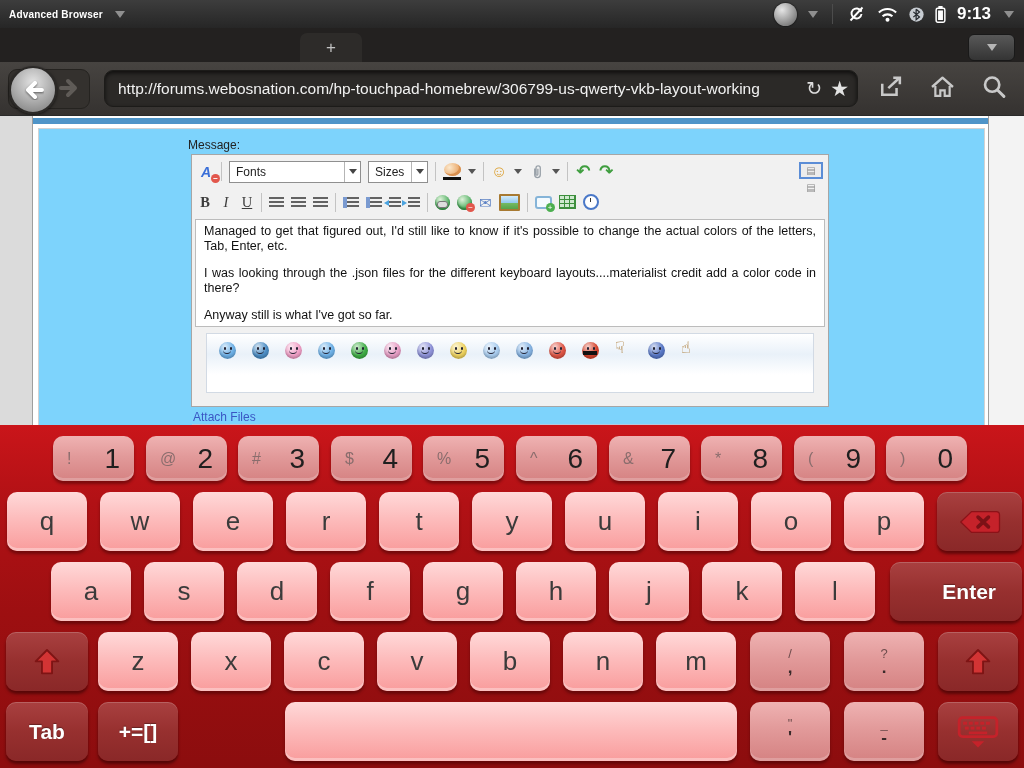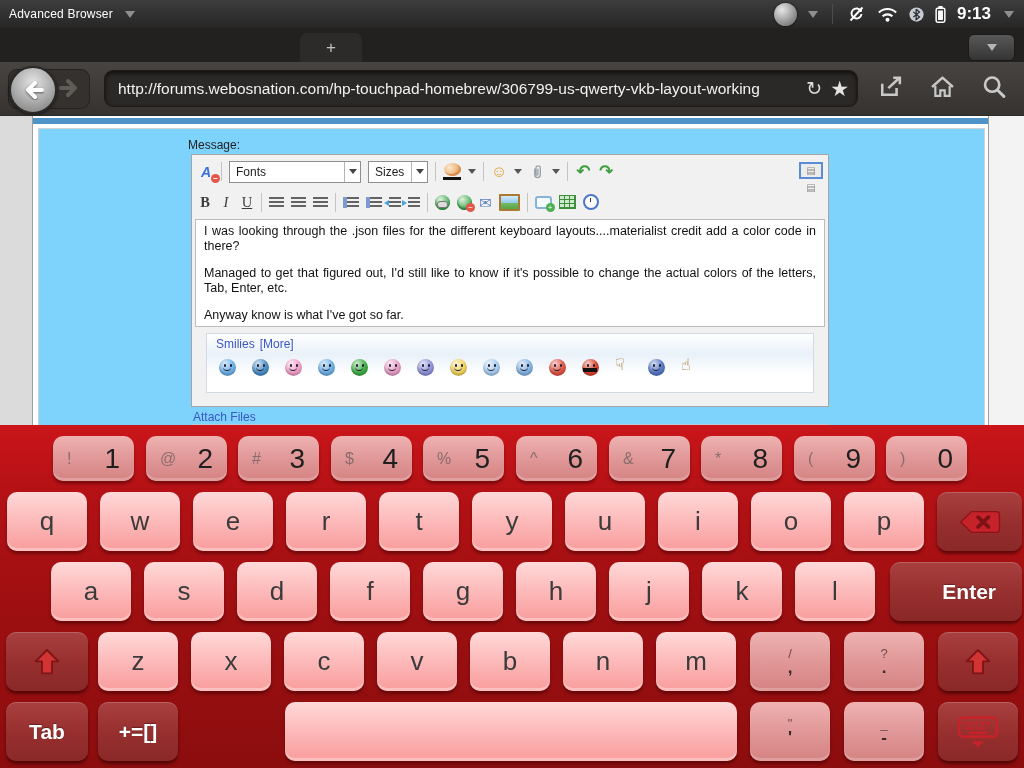--- a/index.html
+++ b/index.html
@@ -3,21 +3,21 @@
 <meta charset="utf-8">
 <style>
   html,body{margin:0;padding:0;background:#000;}
   .screen{position:relative;width:1024px;height:768px;overflow:hidden;
           font-family:"Liberation Sans","DejaVu Sans",sans-serif;-webkit-font-smoothing:antialiased;}
 
   
   .status-bar{position:absolute;top:0;left:0;width:1024px;height:28px;
     background:linear-gradient(#3d3d3d,#262626);display:flex;align-items:center;color:#fff;z-index:5;}
   .app-menu{display:flex;align-items:center;padding-left:9px;cursor:default;}
-  .app-title{font-size:12px;font-weight:normal;letter-spacing:.2px;}
+  .app-title{font-size:10px;font-weight:bold;letter-spacing:.2px;}
   .caret{width:0;height:0;border:5px solid transparent;border-top:7px solid #8f8f8f;margin-left:12px;margin-top:6px;}
   .sb-right{margin-left:auto;display:flex;align-items:center;gap:11px;padding-right:10px;}
   .avatar{width:23px;height:23px;border-radius:50%;
     background:radial-gradient(circle at 35% 30%,#e6e6e6,#9a9a9a 55%,#5c5c5c);box-shadow:0 0 2px #000;}
   .sb-sep{width:1px;height:20px;background:#4c4c4c;margin:0 3px;}
   .sb-time{font-size:17px;font-weight:bold;}
   .sb-icon{display:flex;align-items:center;}
 
   
   .tab-bar{position:absolute;top:28px;left:0;width:1024px;height:34px;background:#232120;}
@@ -316,30 +316,26 @@
           <span class="ic-table"></span>
           <span class="ic-clock"></span>
         </div>
 
         <div class="collapse-btns">
           <span class="cb active">▤</span>
           <span class="cb">▤</span>
         </div>
 
         <div class="editor-content">
+          <p>Managed to get that figured out, I'd still like to know if it's possible to change the actual colors of the letters, Tab, Enter, etc.</p>
           <p>I was looking through the .json files for the different keyboard layouts....materialist credit add a color code in there?</p>
-          <p>Managed to get that figured out, I'd still like to know if it's possible to change the actual colors of the letters, Tab, Enter, etc.</p>
-          <p>Anyway know is what I've got so far.</p>
+          <p>Anyway still is what I've got so far.</p>
         </div>
 
         <div class="smilies-box">
-          <div class="smilies-head">
-            <span>Smilies</span>
-            <span>[More]</span>
-          </div>
           <div class="smilies-row" id="smilies-row">
               <span class="smiley" style="--c: #6db1e8;"></span>
               <span class="smiley" style="--c: #4c8ec6;"></span>
               <span class="smiley" style="--c: #f2a0c8;"></span>
               <span class="smiley" style="--c: #6db1e8;"></span>
               <span class="smiley" style="--c: #3fae46;"></span>
               <span class="smiley" style="--c: #e89ec6;"></span>
               <span class="smiley" style="--c: #8f93da;"></span>
               <span class="smiley" style="--c: #efd35e;"></span>
               <span class="smiley" style="--c: #a9cdf0;"></span>

